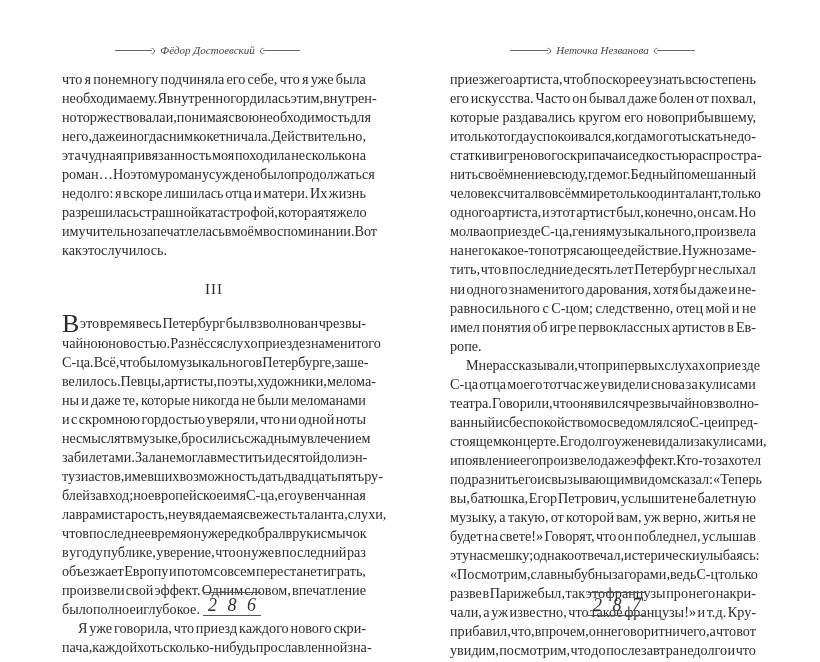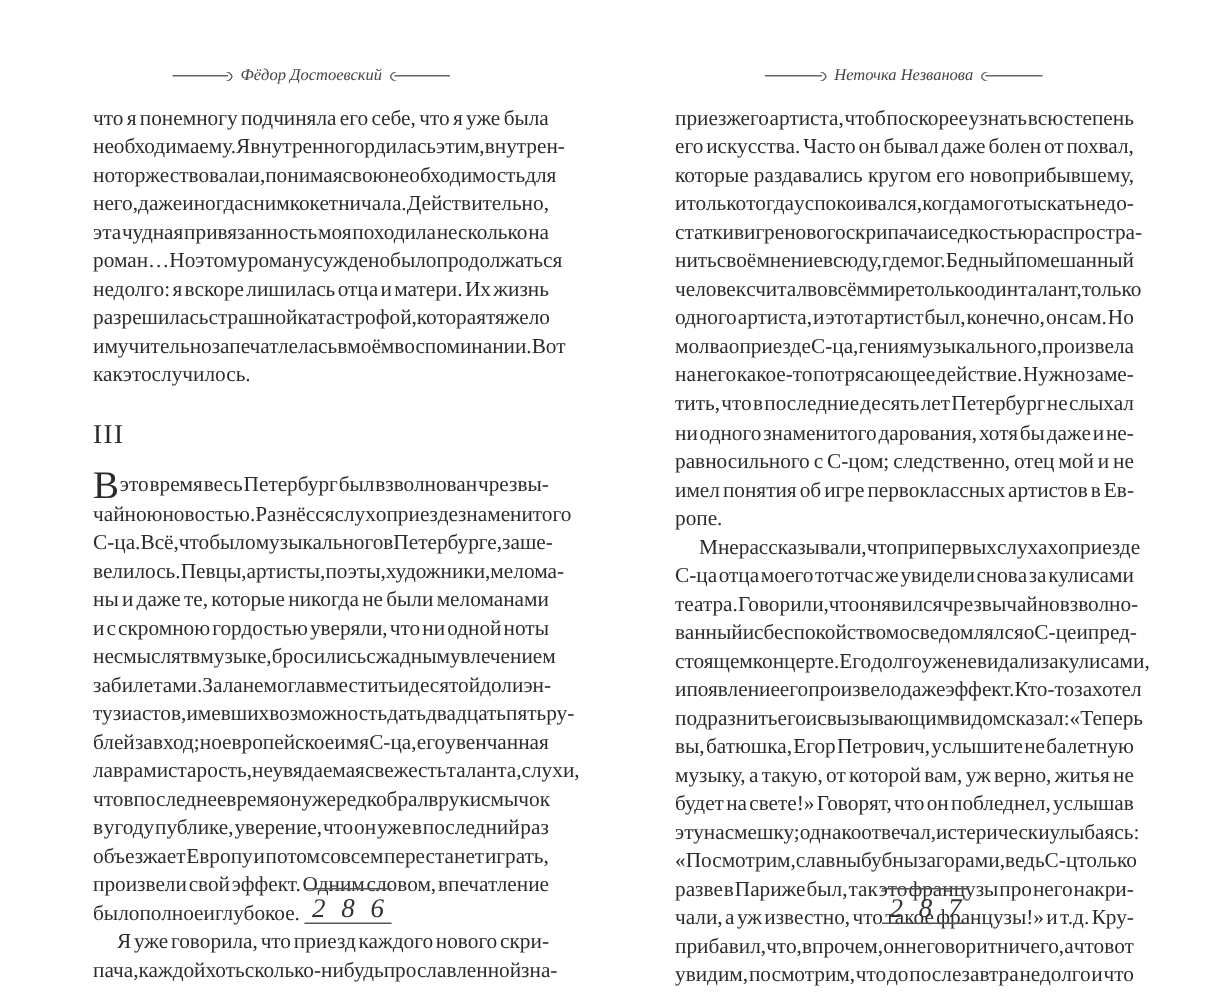--- a/index.html
+++ b/index.html
@@ -21,21 +21,21 @@
   .runhead .rule.r::before { content:""; position:absolute; left:-3px; top:-3px; width:5px; height:5px; border-radius:50%; border:1px solid #666; border-right:none; border-top:none; transform:rotate(45deg); }
   .runhead .t { padding:0 8px; white-space:nowrap; }
   .text {
     position:absolute; top:70px; font-size:14.2px; line-height:19.05px; color:#2b2b2b;
   }
   .page.left .text { left:62px; width:304px; }
   .page.right .text { left:40px; width:306px; }
   .ln { display:flex; justify-content:space-between; white-space:nowrap; height:19.05px; }
   .ln.last { justify-content:flex-start; gap:0; }
   .ln.indent { padding-left:16px; }
-  .chapter { font-size:18px; height:38px; line-height:38px; margin-top:10px; margin-bottom:6px; letter-spacing:1px; }
+  .chapter { text-align:center; font-size:15px; height:38px; line-height:38px; margin-top:10px; margin-bottom:6px; letter-spacing:1px; }
   .dropcap { font-size:26px; line-height:19px; }
   .pagenum {
     position:absolute; top:592px; font-style:italic; font-size:18px; letter-spacing:3px; color:#333;
     padding:4px 2px 2px 5px; border-top:1px solid #555; border-bottom:1px solid #555; line-height:16px;
   }
   .page.left .pagenum { left:203px; }
   .page.right .pagenum { left:178px; }
 </style>
 </head>
 <body>

